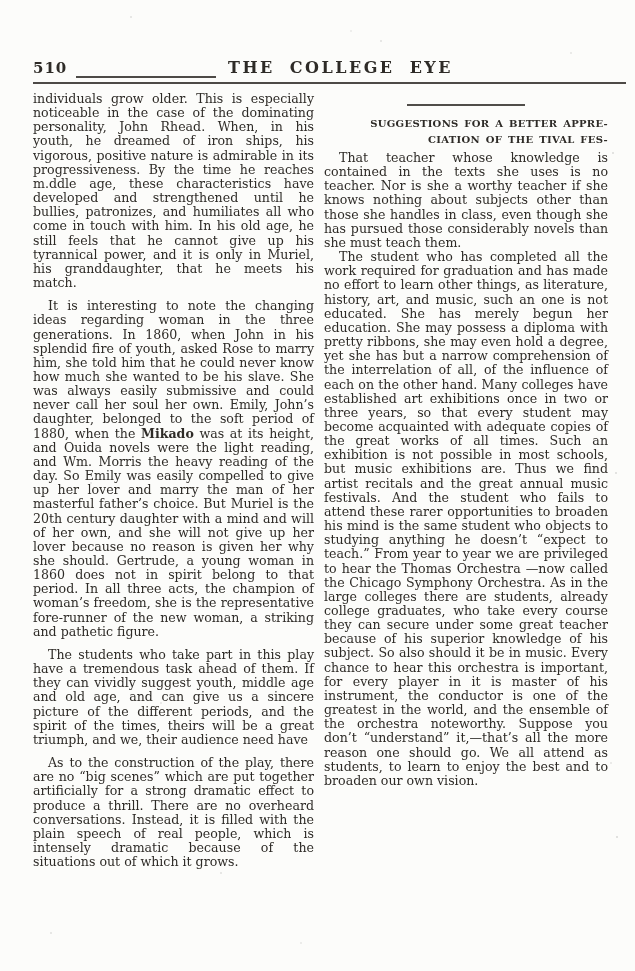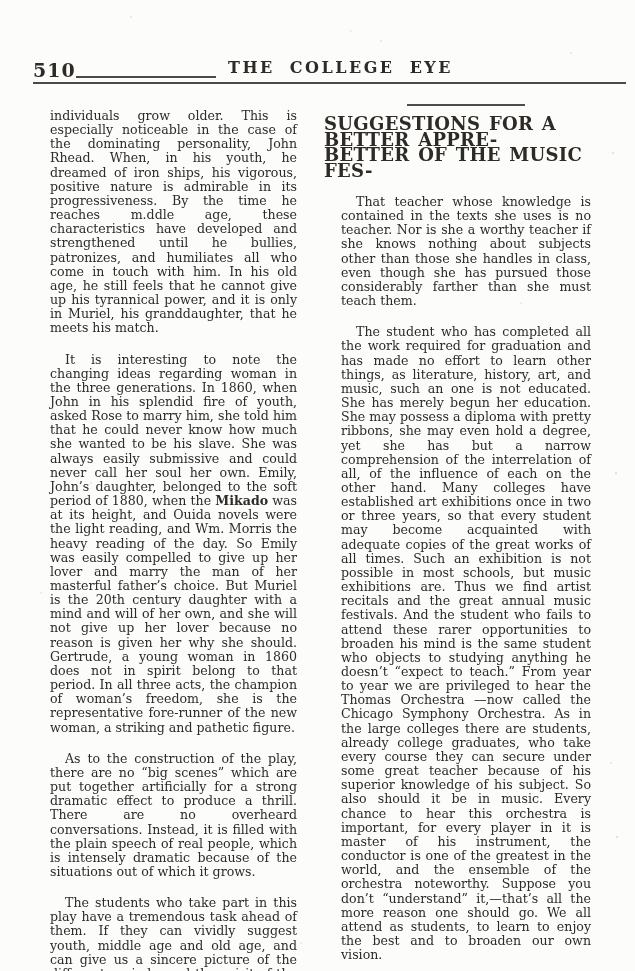--- a/index.html
+++ b/index.html
@@ -14,21 +14,21 @@
     width: 635px;
     height: 971px;
     background: #fcfcfa;
     overflow: hidden;
   }
   
   .pageno {
     position: absolute;
     left: 33px;
     top: 59px;
-    font-size: 19px;
+    font-size: 15px;
     font-weight: bold;
     letter-spacing: 1px;
   }
   .masthead {
     position: absolute;
     left: 0;
     top: 58px;
     width: 100%;
     text-align: center;
     font-size: 16px;
@@ -62,36 +62,36 @@
     display: flex;
     gap: 10px;
   }
   .col {
     font-size: 12.6px;
     line-height: 14.15px;
     text-align: justify;
   }
   .col-left  { width: 281px; }
   .col-right { width: 284px; }
-  .para { margin: 17px; }
+  .para { margin: 0; }
   .para.indent { text-indent: 15px; }
   .para.gap { margin-top: 9px; }
   .bold { font-weight: bold; }
   
   .divider {
     border: none;
     border-top: 2px solid #504d49;
     width: 118px;
     margin: 12px auto 10px auto;
   }
   .article-heading { margin: 0 0 4px 0; }
   .heading-line {
-    text-align: left;
+    text-align: right;
     font-weight: bold;
-    font-size: 18px;
+    font-size: 10px;
     line-height: 15.5px;
     letter-spacing: 0.3px;
     word-spacing: 2px;
   }
   
   .speck {
     position: absolute;
     left: 0; top: 0;
     width: 2px; height: 2px;
     background: transparent;
@@ -126,30 +126,30 @@
 
   <span class="masthead">THE COLLEGE EYE</span>
 
   <div class="rule-short"></div>
   <div class="rule-full"></div>
 
   <div class="columns">
     <div class="col col-left">
         <p class="para"><span>individuals grow older.  This is especially noticeable in the case of the dominating personality, John Rhead.  When, in his youth, he dreamed of iron ships, his vigorous, positive nature is admirable in its progressiveness.  By the time he reaches m.ddle age, these characteristics have developed and strengthened until he bullies, patronizes, and humiliates all who come in touch with him.  In his old age, he still feels that he cannot give up his tyrannical power, and it is only in Muriel, his granddaughter, that he meets his match.</span></p>
         <p class="para indent gap"><span>It is interesting to note the changing ideas regarding woman in the three generations.  In 1860, when John in his splendid fire of youth, asked Rose to marry him, she told him that he could never know how much she wanted to be his slave.  She was always easily submissive and could never call her soul her own.  Emily, John’s daughter, belonged to the soft period of 1880, when the </span><span class="bold">Mikado</span><span> was at its height, and Ouida novels were the light reading, and Wm. Morris the heavy reading of the day.  So Emily was easily compelled to give up her lover and marry the man of her masterful father’s choice.  But Muriel is the 20th century daughter with a mind and will of her own, and she will not give up her lover because no reason is given her why she should.  Gertrude, a young woman in 1860 does not in spirit belong to that period.  In all three acts, the champion of woman’s freedom, she is the representative fore-runner of the new woman, a striking and pathetic figure.</span></p>
+        <p class="para indent gap"><span>The students who take part in this play have a tremendous task ahead of them. If they can vividly suggest youth, middle age and old age, and can give us a sincere picture of the different periods, and the spirit of the times, theirs will be a great triumph, and we, their audience need have</span></p>
         <p class="para indent gap"><span>As to the construction of the play, there are no “big scenes” which are put together artificially for a strong dramatic effect to produce a thrill.  There are no overheard conversations.  Instead, it is filled with the plain speech of real people, which is intensely dramatic because of the situations out of which it grows.</span></p>
-        <p class="para indent gap"><span>The students who take part in this play have a tremendous task ahead of them. If they can vividly suggest youth, middle age and old age, and can give us a sincere picture of the different periods, and the spirit of the times, theirs will be a great triumph, and we, their audience need have</span></p>
       </div>
     <div class="col col-right">
       <hr class="divider">
       <div class="article-heading">
           <div class="heading-line">SUGGESTIONS FOR A BETTER APPRE-</div>
-          <div class="heading-line">BETTER OF THE MUSIC FES-</div>
+          <div class="heading-line">CIATION OF THE TIVAL FES-</div>
         </div>
       <div>
-          <p class="para indent"><span>That teacher whose knowledge is contained in the texts she uses is no teacher. Nor is she a worthy teacher if she knows nothing about subjects other than those she handles in class, even though she has pursued those considerably farther than she must teach them.</span></p>
+          <p class="para indent"><span>That teacher whose knowledge is contained in the texts she uses is no teacher. Nor is she a worthy teacher if she knows nothing about subjects other than those she handles in class, even though she has pursued those considerably novels than she must teach them.</span></p>
           <p class="para indent"><span>The student who has completed all the work required for graduation and has made no effort to learn other things, as literature, history, art, and music, such an one is not educated.  She has merely begun her education.  She may possess a diploma with pretty ribbons, she may even hold a degree, yet she has but a narrow comprehension of the interrelation of all, of the influence of each on the other hand. Many colleges have established art exhibitions once in two or three years, so that every student may become acquainted with adequate copies of the great works of all times.  Such an exhibition is not possible in most schools, but music exhibitions are.  Thus we find artist recitals and the great annual music festivals.  And the student who fails to attend these rarer opportunities to broaden his mind is the same student who objects to studying anything he doesn’t “expect to teach.”  From year to year we are privileged to hear the Thomas Orchestra —now called the Chicago Symphony Orchestra.  As in the large colleges there are students, already college graduates, who take every course they can secure under some great teacher because of his superior knowledge of his subject.  So also should it be in music.  Every chance to hear this orchestra is important, for every player in it is master of his instrument, the conductor is one of the greatest in the world, and the ensemble of the orchestra noteworthy.  Suppose you don’t “understand” it,—that’s all the more reason one should go.  We all attend as students, to learn to enjoy the best and to broaden our own vision.</span></p>
         </div>
     </div>
   </div>
 
   <div class="speck"></div>
 </div>
 
 </body></html>

